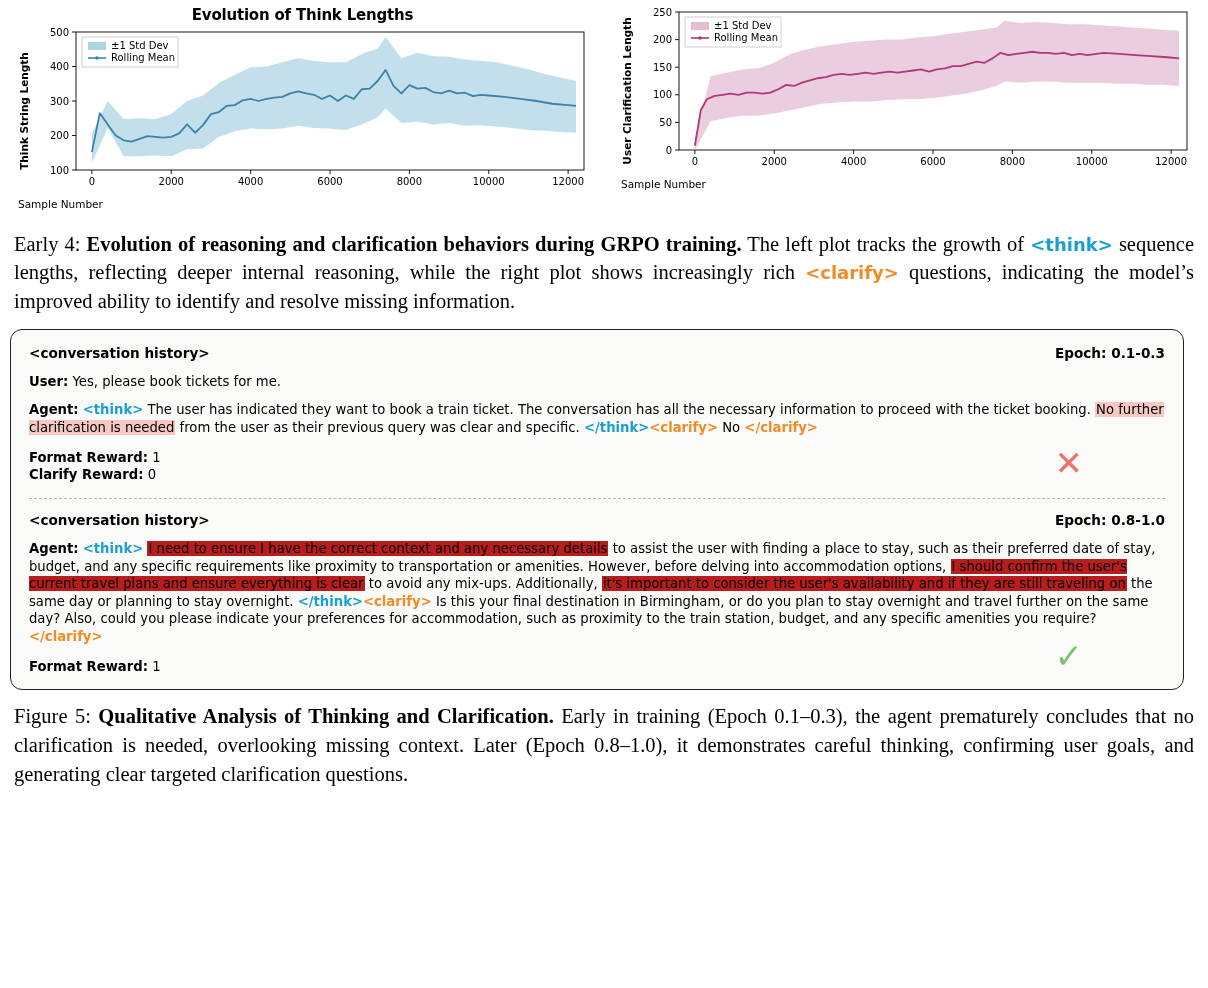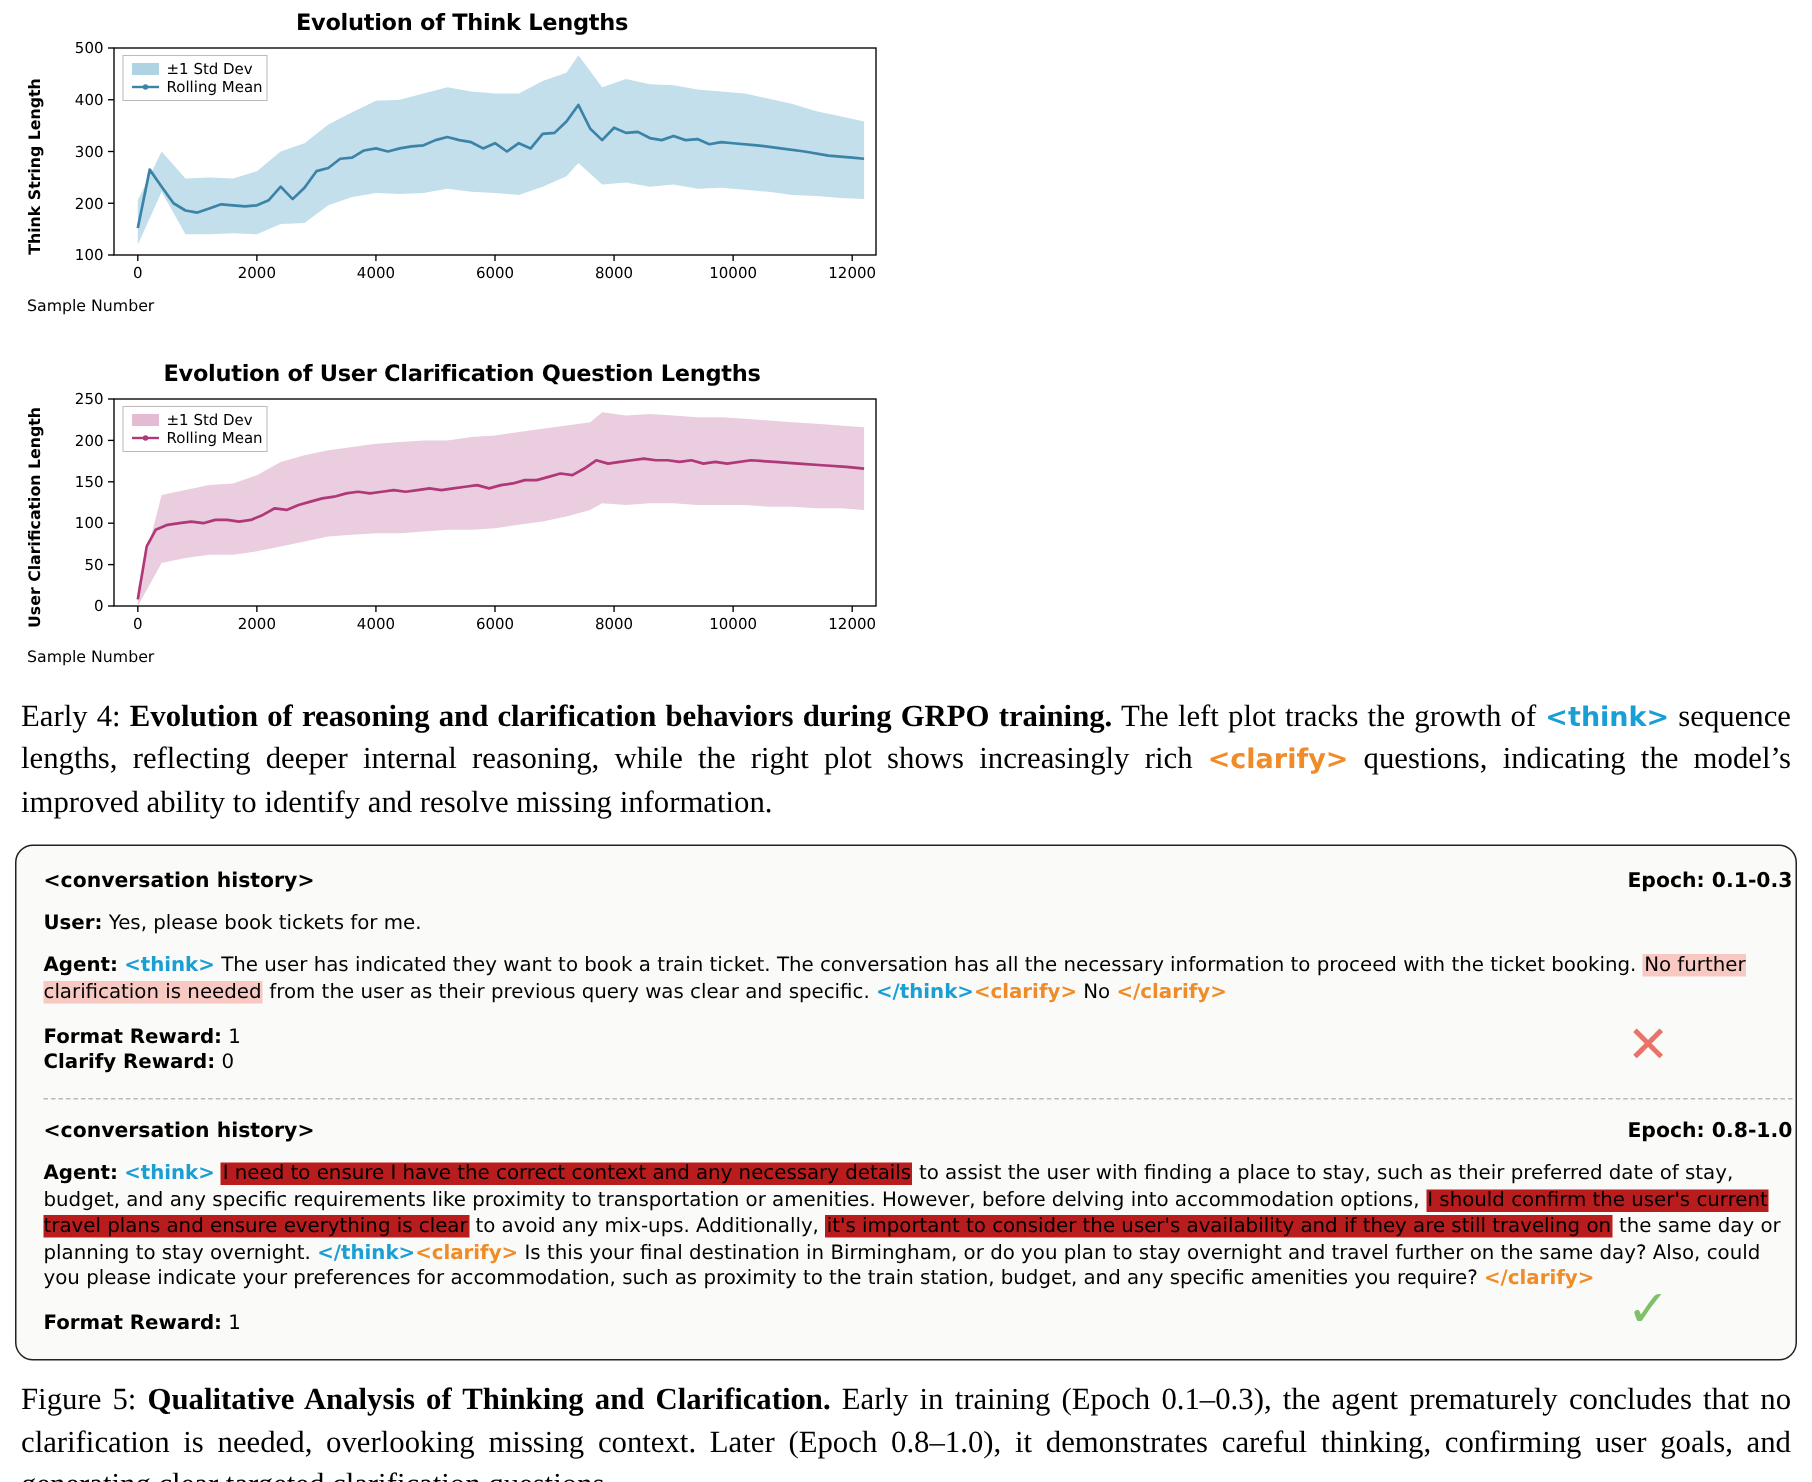--- a/index.html
+++ b/index.html
@@ -12,24 +12,23 @@
     height: 988px;
     font-family: "Liberation Serif", serif;
     color: #000000;
     position: relative;
     overflow: hidden;
   }
 
   
   .figs {
     display: flex;
-    gap: 24px;
+    gap: 34px;
     padding: 6px 18px 0 18px;
     box-sizing: border-box;
-    flex-direction: column;
   }
   .chart-card {
     width: 580px;
     position: relative;
   }
   .chart-title {
     text-align: center;
     font-family: "DejaVu Sans", sans-serif;
     font-weight: bold;
     font-size: 15px;
@@ -86,25 +85,25 @@
     line-height: 1.38;
     padding: 14px 14px 0 14px;
     text-align: justify;
   }
   .caption b { font-weight: bold; }
   .tagthink { color: #1a9fd4; font-family: "DejaVu Sans", sans-serif; font-weight: bold; font-size: 18px;}
   .tagclar  { color: #f08c28; font-family: "DejaVu Sans", sans-serif; font-weight: bold; font-size: 18px;}
 
   
   .exbox {
-    margin: 14px 10px 0 10px;
+    margin: 14px 24px 0 10px;
     border: 1.6px solid #222;
     border-radius: 12px;
     background: #fafaf8;
-    padding: 14px 2px 14px 18px;
+    padding: 14px 18px 14px 18px;
     font-family: "DejaVu Sans", sans-serif;
     font-size: 13.2px;
     line-height: 1.33;
     position: relative;
     box-sizing: border-box;
   }
   .ex-head {
     display: flex;
     justify-content: space-between;
     align-items: baseline;
@@ -185,21 +184,20 @@
           <text x="79" y="23" class="axis-text" font-size="8.5">±1 Std Dev</text>
           <line x1="56" y1="32" x2="74" y2="32" stroke="#3b84a8" stroke-width="1.6"></line>
           <circle cx="65" cy="32" r="1.8" fill="#3b84a8"></circle>
           <text x="79" y="35" class="axis-text" font-size="8.5">Rolling Mean</text>
         </svg>
       <div class="xlabel">Sample Number</div>
     </div>
   </div>
 
   <div class="chart-card">
-    <div class="chart-title">Evolution of User Clarification Question Lengths</div>
     <div class="plot-wrap">
       <div class="ylabel">
           <span>User Clarification Length</span>
         </div>
       <svg class="plot" id="plot1" width="560" height="172">
           <rect x="44" y="6" width="508" height="138" fill="#fff" stroke="#000" stroke-width="0.9"></rect>
           <line x1="59.875" y1="144" x2="59.875" y2="148" stroke="#000" stroke-width="0.9"></line>
           <text x="59.875" y="159" text-anchor="middle" class="axis-text">0</text>
           <line x1="139.25" y1="144" x2="139.25" y2="148" stroke="#000" stroke-width="0.9"></line>
           <text x="139.25" y="159" text-anchor="middle" class="axis-text">2000</text>

